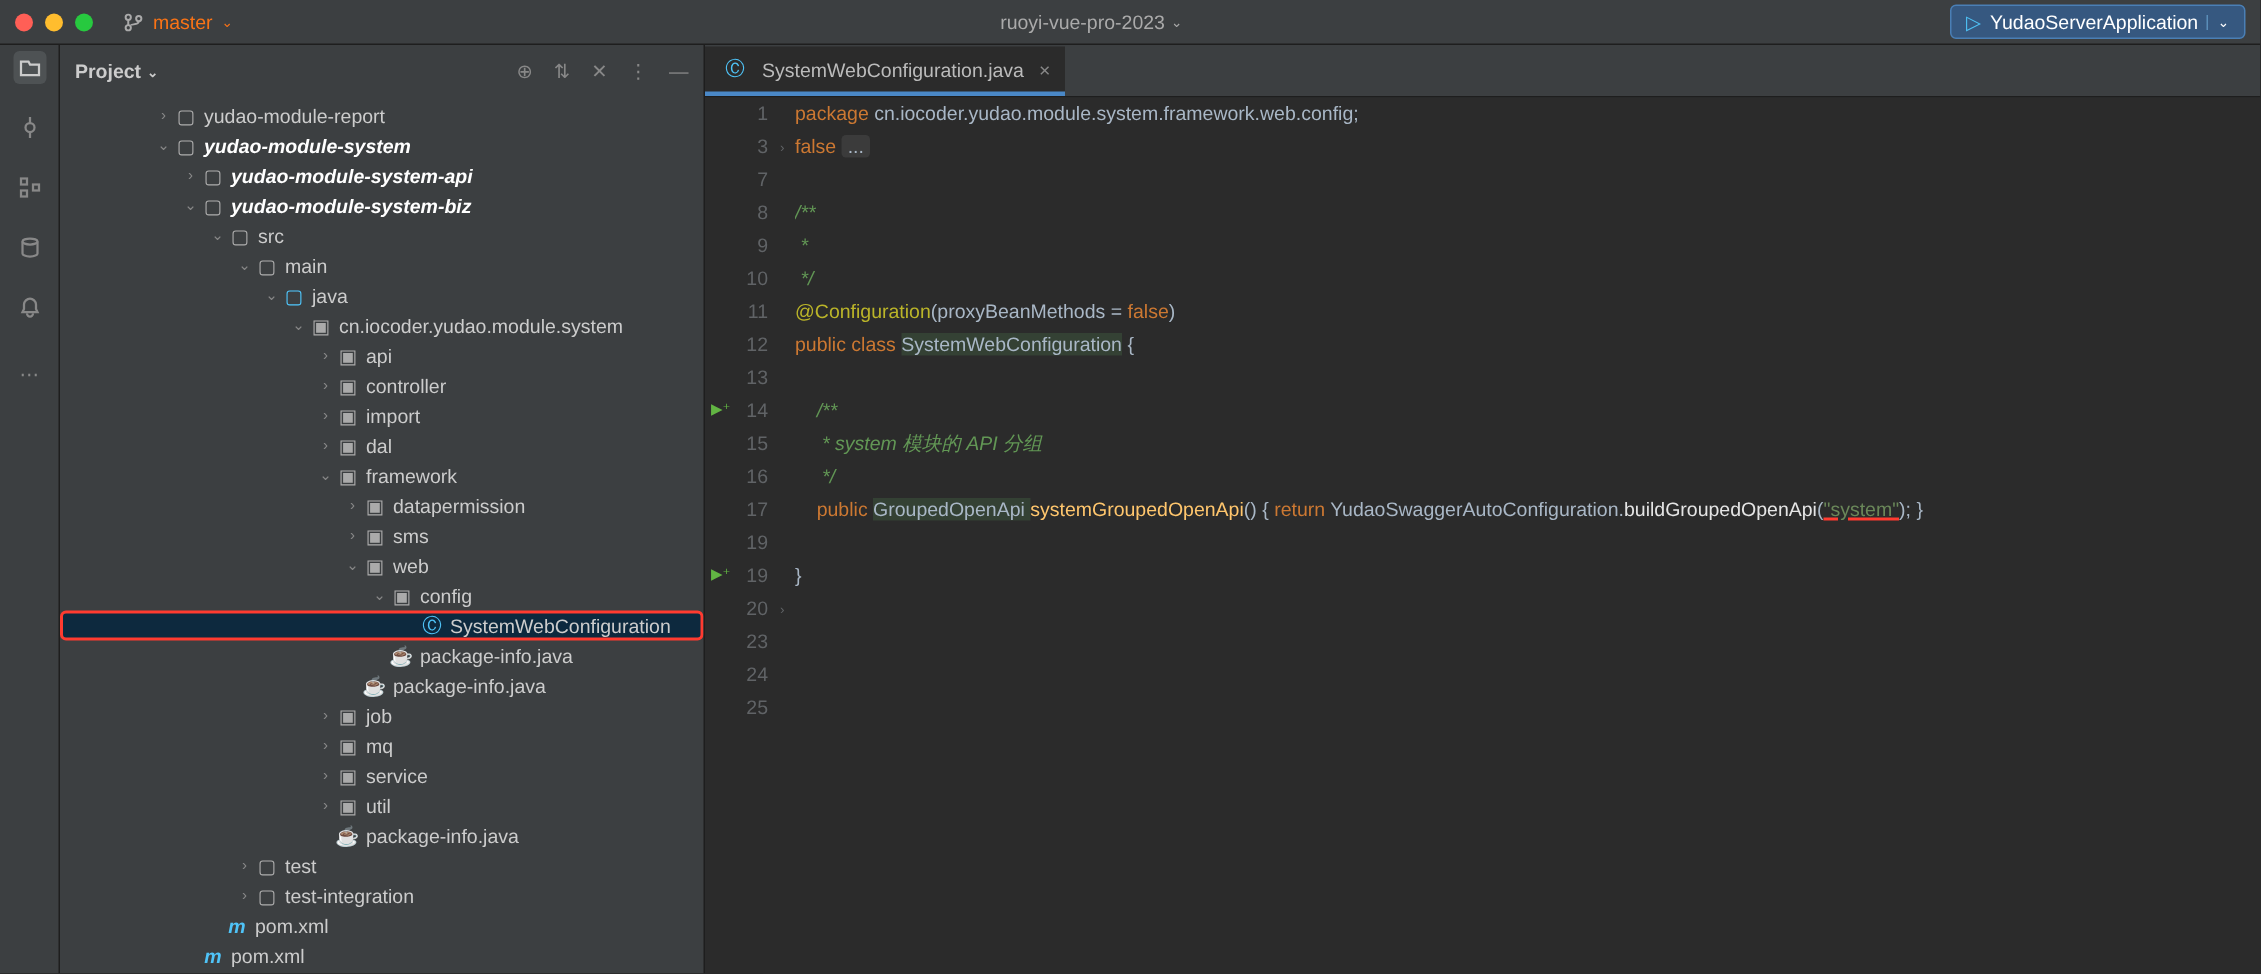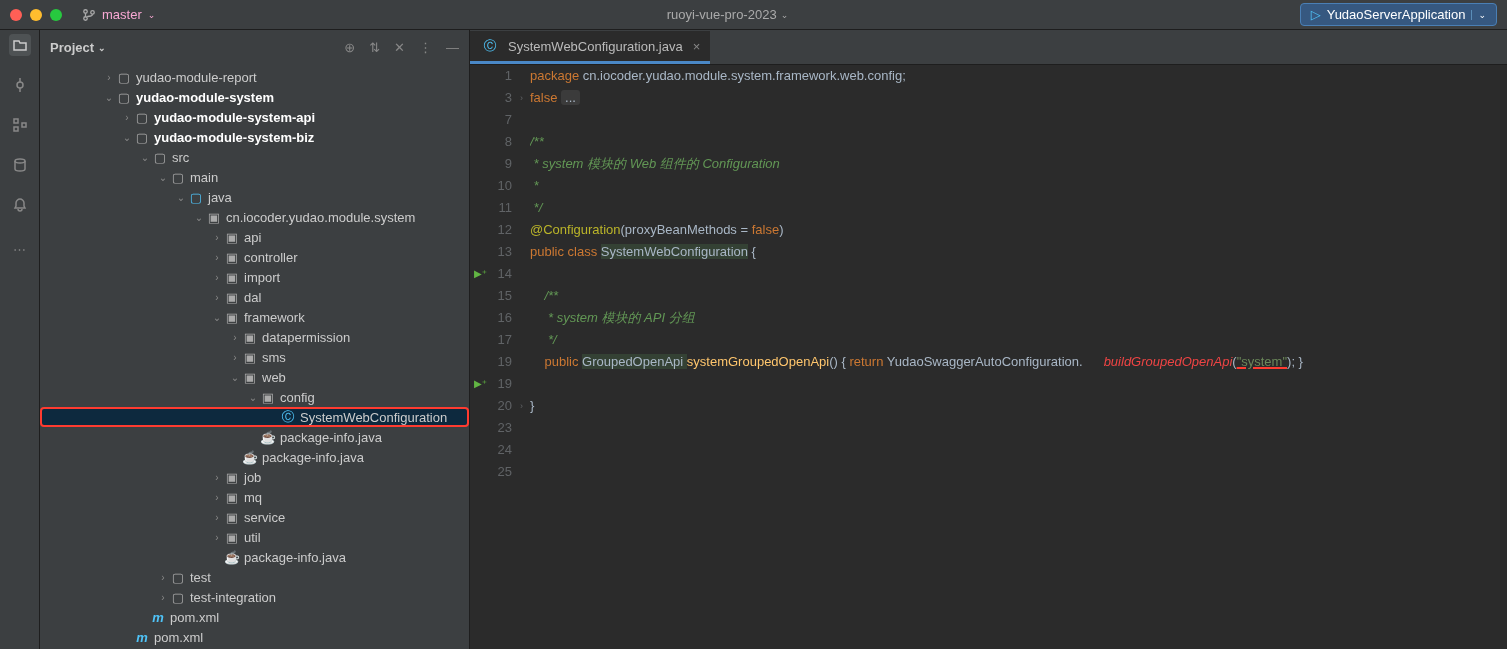--- a/index.html
+++ b/index.html
@@ -3,21 +3,21 @@
 <meta charset="utf-8">
 <style>
 *{margin:0;padding:0;box-sizing:border-box;font-family:-apple-system,BlinkMacSystemFont,"Segoe UI",sans-serif;font-size:13px;}
 body{background:#2b2b2b;color:#bbb;width:1507px;height:649px;overflow:hidden;display:flex;flex-direction:column;}
 .titlebar{height:30px;background:#3c3f41;display:flex;align-items:center;padding:0 10px;border-bottom:1px solid #1e1e1e;}
 .traffic{display:flex;gap:8px;margin-right:20px;}
 .dot{width:12px;height:12px;border-radius:50%;}
 .dot.red{background:#ff5f56;}
 .dot.yellow{background:#ffbd2e;}
 .dot.green{background:#27c93f;}
-.branch{display:flex;align-items:center;gap:6px;color:#f9a8d4;}
+.branch{display:flex;align-items:center;gap:6px;color:#f97316;}
 .branch-icon{width:14px;height:14px;}
 .titlebar .center{flex:1;display:flex;justify-content:center;align-items:center;gap:4px;color:#aaa;}
 .run-cfg{background:#365880;color:#fff;padding:3px 10px;border-radius:4px;display:flex;align-items:center;gap:6px;margin-left:auto;border:1px solid #4a7fb5;}
 .run-cfg .play{color:#4fc3f7;}
 .main{display:flex;flex:1;overflow:hidden;}
 .left-gutter{width:40px;background:#3c3f41;border-right:1px solid #1e1e1e;display:flex;flex-direction:column;align-items:center;padding-top:4px;gap:18px;}
 .left-gutter .ic{width:22px;height:22px;display:flex;align-items:center;justify-content:center;color:#888;border-radius:4px;}
 .left-gutter .ic.active{background:#4e5254;color:#ccc;}
 .project-panel{width:430px;background:#3c3f41;border-right:1px solid #1e1e1e;display:flex;flex-direction:column;}
 .panel-header{height:35px;display:flex;align-items:center;padding:0 10px;justify-content:space-between;}
@@ -28,42 +28,42 @@
 .tree-row.selected{background:#0d293e;}
 .tree-row.highlighted{border:2px solid #ff3b30;border-radius:4px;}
 .chev{width:10px;display:inline-block;text-align:center;color:#888;font-size:10px;}
 .ficon{width:16px;height:16px;display:inline-flex;align-items:center;justify-content:center;margin:0 4px 0 2px;font-size:13px;}
 .folder{color:#aaa;}
 .folder-src{color:#4fc3f7;}
 .package{color:#aaa;}
 .java-c{color:#4fc3f7;}
 .java-i{color:#cc8f52;}
 .xml{color:#4fc3f7;font-weight:bold;font-style:italic;}
-.module-bold{font-weight:bold;color:#fff;}
+.module-bold{font-weight:bold;color:#fff;font-style:italic;}
 .editor-area{flex:1;display:flex;flex-direction:column;background:#2b2b2b;}
 .tabs{height:35px;background:#3c3f41;display:flex;align-items:flex-end;border-bottom:1px solid #1e1e1e;}
 .tab{height:33px;padding:0 10px;display:flex;align-items:center;gap:6px;color:#bbb;border-bottom:3px solid #4a88c7;background:#2b2b2b;}
 .tab .close{color:#888;margin-left:4px;}
 .editor{flex:1;display:flex;overflow:hidden;font-family:"JetBrains Mono",Menlo,Consolas,monospace;font-size:13px;line-height:22px;}
 .gutter{width:60px;text-align:right;color:#606366;padding:0 18px 0 0;position:relative;}
 .gutter .ln{height:22px;}
 .gutter-icons{position:absolute;left:4px;top:0;}
 .gutter-icons .gi{height:22px;display:flex;align-items:center;}
 .gi-run{color:#62b543;font-size:10px;}
 .code{flex:1;overflow:auto;padding-right:10px;}
 .code .line{height:22px;white-space:pre;color:#a9b7c6;}
 .fold{position:absolute;left:46px;color:#606366;font-size:9px;}
 .kw{color:#cc7832;}
 .str{color:#6a8759;}
 .doc{color:#629755;font-style:italic;}
 .doc-tag{color:#629755;font-style:italic;text-decoration:underline;}
 .ann{color:#bbb529;}
 .type-hl{background:#344134;color:#a9b7c6;}
 .method{color:#ffc66d;}
-.field{color:#ef4444;font-style:italic;margin-left:21px;}
+.field{color:#e5e5e5;}
 .folded{background:#3b3b3b;padding:0 4px;border-radius:3px;}
 .underline-red{text-decoration:underline;text-decoration-color:#ff3b30;text-decoration-thickness:2px;}
 </style>
 </head>
 <body>
 
 <div class="titlebar">
   <div class="traffic">
     <div class="dot red"></div>
     <div class="dot yellow"></div>
@@ -323,21 +323,20 @@
           <div class="gi" style="margin-top:0;">
               <span class="fold">›</span>
             </div>
         </div>
       </div>
       <div class="code">
 <div class="line"><span class="kw">package</span> <span>cn.iocoder.yudao.module.system.framework.web.config</span><span>;</span></div>
 <div class="line"><span class="kw">false</span> <span class="folded">...</span></div>
 <div class="line"></div>
 <div class="line"><span class="doc">/**</span></div>
-<div class="line"><span class="doc"> * system 模块的 Web 组件的 Configuration</span></div>
 <div class="line"><span class="doc"> *</span></div>
 <div class="line"><span class="doc"> */</span></div>
 <div class="line"><span class="ann">@Configuration</span><span>(proxyBeanMethods = </span><span class="kw">false</span><span>)</span></div>
 <div class="line"><span class="kw">public class </span><span class="type-hl">SystemWebConfiguration</span><span> {</span></div>
 <div class="line"></div>
 <div class="line"><span class="doc">    /**</span></div>
 <div class="line"><span class="doc">     * system 模块的 API 分组</span></div>
 <div class="line"><span class="doc">     */</span></div>
 <div class="line"><span>    </span><span class="kw">public </span><span class="type-hl">GroupedOpenApi </span><span class="method">systemGroupedOpenApi</span><span>() { </span><span class="kw">return</span><span> YudaoSwaggerAutoConfiguration.</span><span class="field">buildGroupedOpenApi</span><span>(</span><span class="str underline-red">"system"</span><span>); }</span></div>
 <div class="line"></div>

